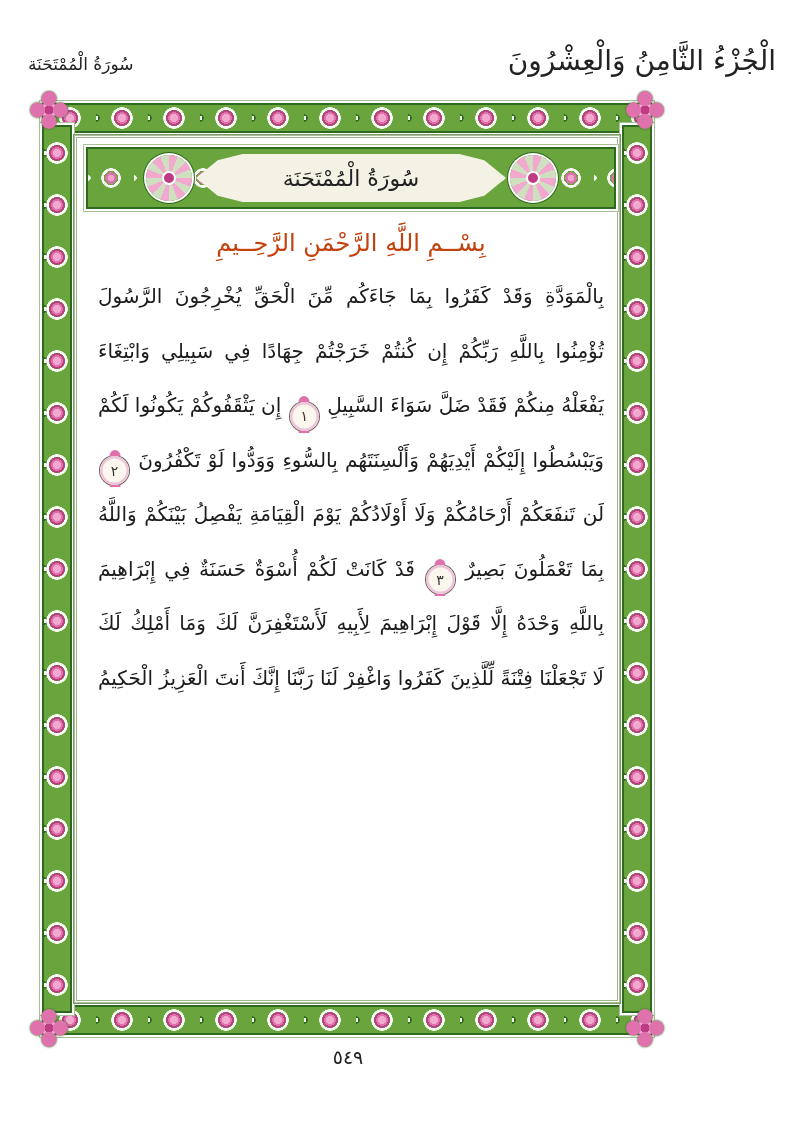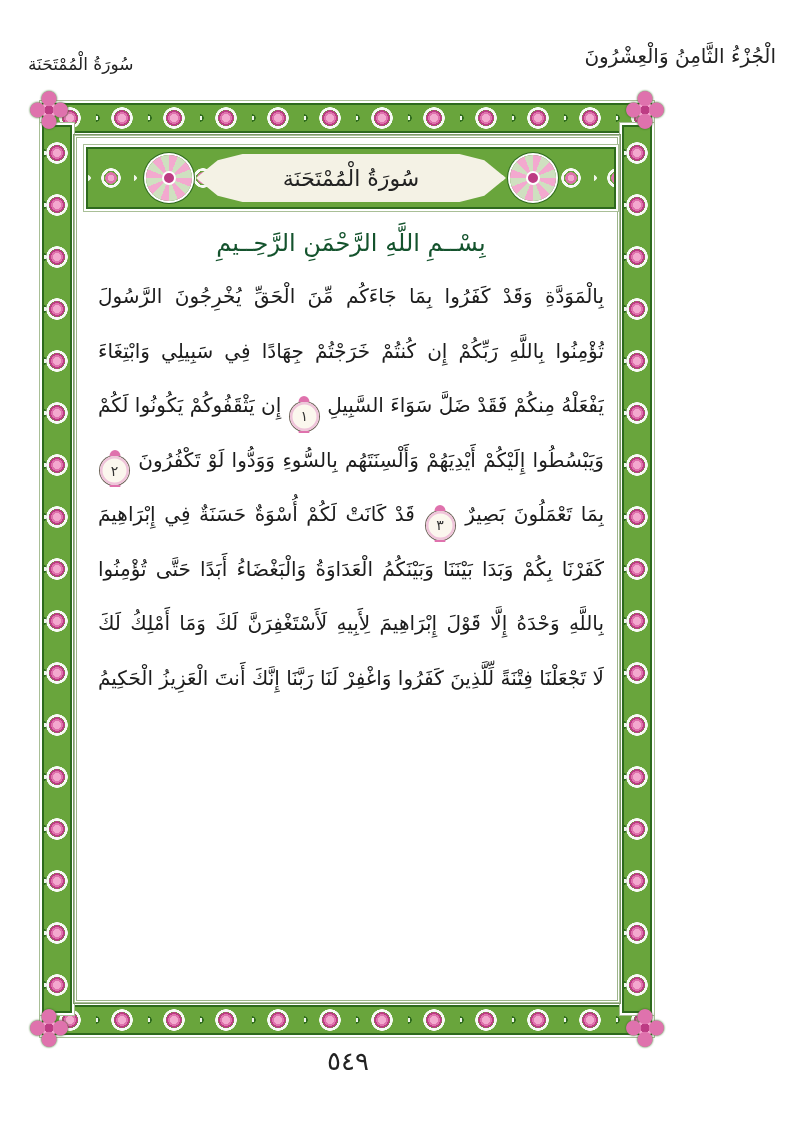--- a/index.html
+++ b/index.html
@@ -2,21 +2,21 @@
 <html lang="ar"><head>
 <meta charset="utf-8">
 <style>
   html,body{margin:0;padding:0;}
   body{
     width:798px;height:1140px;position:relative;background:#ffffff;
     font-family:"DejaVu Sans",sans-serif;color:#1c1c1c;overflow:hidden;
   }
   
   .hdr{position:absolute;direction:rtl;white-space:nowrap;color:#222;}
-  .hdr-right{top:44px;right:22px;font-size:20px;}
+  .hdr-right{top:44px;right:22px;font-size:28px;}
   .hdr-left{top:54px;left:28px;font-size:17px;}
 
   
   .frame{position:absolute;left:42px;top:103px;width:610px;height:932px;}
   .band{
     position:absolute;background-color:var(--green);
     border:2px solid var(--green-dark);
     box-shadow:0 0 0 2px #fff,0 0 0 3px var(--sage);
     background-image:
       radial-gradient(circle at 50% 50%, var(--pink-light) 0 4px, var(--pink) 4px 6px, var(--pink-deep) 6px 7.5px, transparent 8px),
@@ -69,42 +69,42 @@
     width:46px;height:46px;border-radius:50%;
     background:repeating-conic-gradient(var(--pink-light) 0 22.5deg, var(--petal-sage) 22.5deg 45deg);
     box-shadow:0 0 0 2px #fff,0 0 0 3px var(--green-dark);
   }
   .rosette::after{content:'';position:absolute;inset:34%;border-radius:50%;background:var(--pink-deep);border:2px solid #fff;}
   .rosette.r-left{left:58px;} .rosette.r-right{right:58px;}
 
   
   .content{position:absolute;left:56px;right:48px;top:114px;direction:rtl;z-index:1;}
   .bismillah{
-    text-align:center;font-size:24px;height:52px;line-height:52px;color:#14532d;
+    text-align:center;font-size:24px;height:52px;line-height:52px;color:#c2410c;
     letter-spacing:1px;
   }
   .qline{
     height:54.5px;line-height:54px;font-size:20px;color:#1c1c1c;
     text-align:justify;text-align-last:justify;overflow:hidden;
   }
   .ayah{
     display:inline-flex;align-items:center;justify-content:center;
     width:29px;height:29px;border-radius:50%;position:relative;
     background:#fbf7ee;box-shadow:0 0 0 1px #6b6257, inset 0 0 0 2.5px #efc4da;
     font-size:14px;color:#333;vertical-align:-9px;margin:0 2px;
   }
   .ayah::before,.ayah::after{
     content:'';position:absolute;left:50%;transform:translateX(-50%);
     width:11px;height:6px;background:var(--pink);
   }
   .ayah::before{top:-6px;border-radius:50% 50% 0 0/100% 100% 0 0;}
   .ayah::after{bottom:-6px;border-radius:0 0 50% 50%/0 0 100% 100%;}
 
   
-  .pagenum{position:absolute;top:1046px;left:0;right:102px;text-align:center;font-size:26px;color:#222;}
+  .pagenum{position:absolute;top:1046px;left:0;right:102px;text-align:center;font-size:19px;color:#222;}
 </style>
 </head>
 <body style="--green: #69a53c; --green-dark: #2e6a1d; --sage: #a9bf97; --petal-sage: #cfe0c0; --pink: #df72ad; --pink-light: #f3a9cf; --pink-deep: #bd3c84; --cream: #f4f2e5;">
 
 <div class="hdr hdr-right">الْجُزْءُ الثَّامِنُ وَالْعِشْرُونَ</div>
 <div class="hdr hdr-left">سُورَةُ الْمُمْتَحَنَة</div>
 
 <div class="frame">
   <div class="band h top"></div>
   <div class="band h bottom"></div>
@@ -124,21 +124,21 @@
     </div>
   </div>
 
   <div class="content">
     <div class="bismillah">بِسْــمِ اللَّهِ الرَّحْمَنِ الرَّحِــيمِ</div>
     <div>
         <div class="qline"><span class="vtext">بِالْمَوَدَّةِ وَقَدْ كَفَرُوا بِمَا جَاءَكُم مِّنَ الْحَقِّ يُخْرِجُونَ الرَّسُولَ وَإِيَّاكُمْ أَن</span></div>
         <div class="qline"><span class="vtext">تُؤْمِنُوا بِاللَّهِ رَبِّكُمْ إِن كُنتُمْ خَرَجْتُمْ جِهَادًا فِي سَبِيلِي وَابْتِغَاءَ مَرْضَاتِي</span></div>
         <div class="qline"><span class="vtext">يَفْعَلْهُ مِنكُمْ فَقَدْ ضَلَّ سَوَاءَ السَّبِيلِ</span> <span class="ayah">١</span> <span class="vtext">إِن يَثْقَفُوكُمْ يَكُونُوا لَكُمْ أَعْدَاءً</span></div>
         <div class="qline"><span class="vtext">وَيَبْسُطُوا إِلَيْكُمْ أَيْدِيَهُمْ وَأَلْسِنَتَهُم بِالسُّوءِ وَوَدُّوا لَوْ تَكْفُرُونَ</span> <span class="ayah">٢</span></div>
+        <div class="qline"><span class="vtext">لَن تَنفَعَكُمْ أَرْحَامُكُمْ وَلَا أَوْلَادُكُمْ يَوْمَ الْقِيَامَةِ يَفْصِلُ بَيْنَكُمْ وَاللَّهُ</span></div>
         <div class="qline"><span class="vtext">بِمَا تَعْمَلُونَ بَصِيرٌ</span> <span class="ayah">٣</span> <span class="vtext">قَدْ كَانَتْ لَكُمْ أُسْوَةٌ حَسَنَةٌ فِي إِبْرَاهِيمَ وَالَّذِينَ</span></div>
-        <div class="qline"><span class="vtext">كَفَرْنَا بِكُمْ وَبَدَا بَيْنَنَا وَبَيْنَكُمُ الْعَدَاوَةُ وَالْبَغْضَاءُ أَبَدًا حَتَّى تُؤْمِنُوا</span></div>
         <div class="qline"><span class="vtext">بِاللَّهِ وَحْدَهُ إِلَّا قَوْلَ إِبْرَاهِيمَ لِأَبِيهِ لَأَسْتَغْفِرَنَّ لَكَ وَمَا أَمْلِكُ لَكَ مِنَ</span></div>
         <div class="qline"><span class="vtext">لَا تَجْعَلْنَا فِتْنَةً لِّلَّذِينَ كَفَرُوا وَاغْفِرْ لَنَا رَبَّنَا إِنَّكَ أَنتَ الْعَزِيزُ الْحَكِيمُ</span> </div>
       </div>
   </div>
 </div>
 
 <div class="pagenum">٥٤٩</div>
 
 </body></html>

